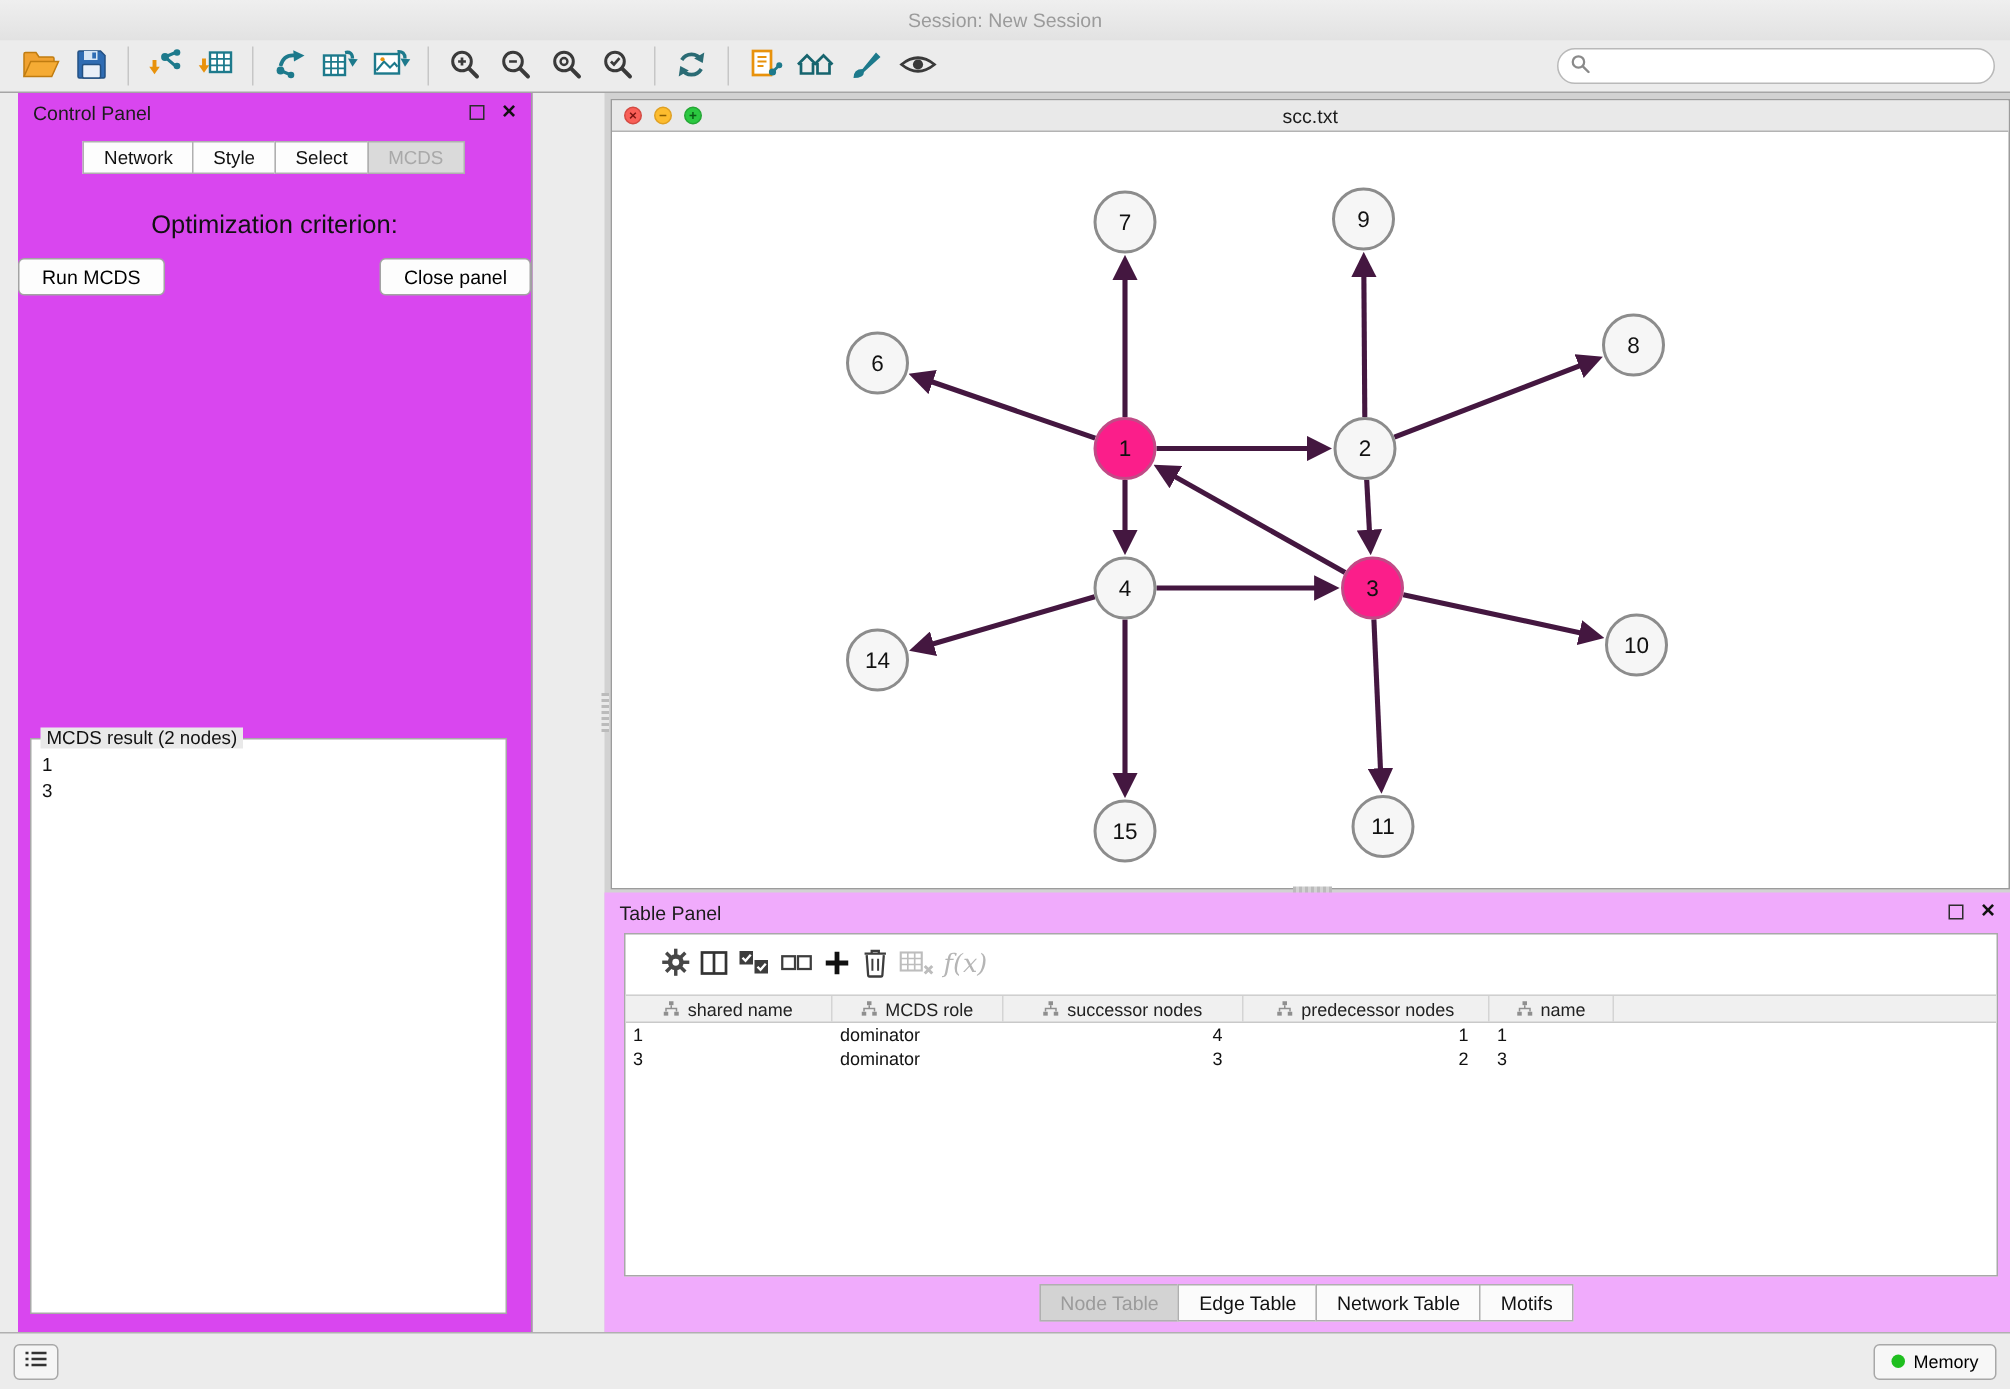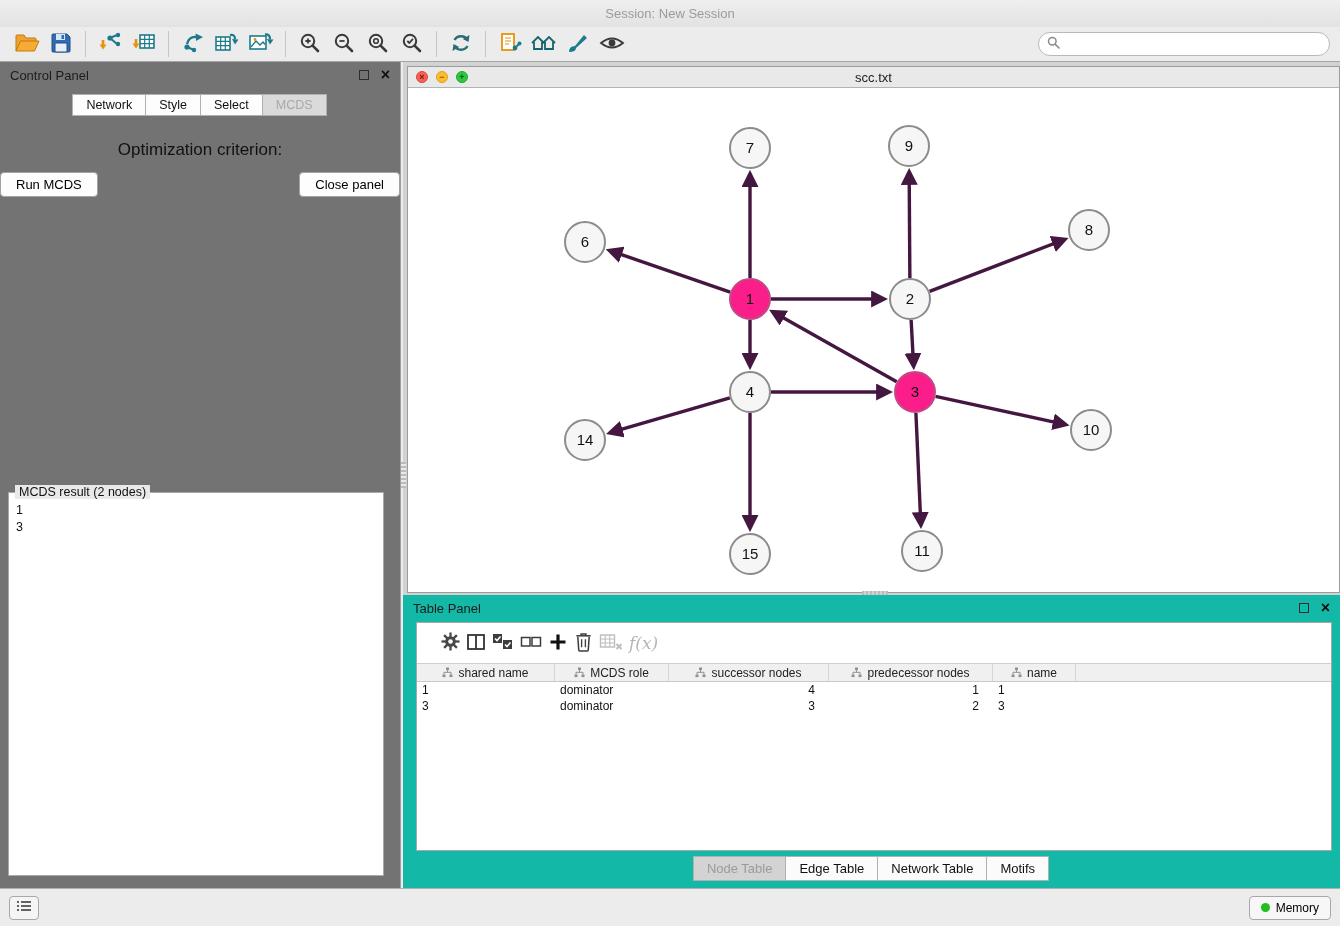--- a/index.html
+++ b/index.html
@@ -13,21 +13,21 @@
 
 .toolbar{position:absolute;left:0;top:27px;width:100%;height:35px;background:#ececec;border-bottom:1px solid #a5a5a5;
   display:flex;align-items:center;padding:0 10px;}
 .tbtn{width:34px;height:28px;display:flex;align-items:center;justify-content:center;}
 .tsep{width:1px;height:26px;background:#c6c6c6;margin:0 7px;}
 .searchbox{margin-left:auto;width:292px;height:24px;border:1px solid #b9b9b9;border-radius:12px;background:#fff;
   display:flex;align-items:center;padding:0 8px;gap:5px;}
 .searchbox input{border:none;outline:none;flex:1;font-size:12px;background:transparent;font-family:inherit;}
 
 
-.control-panel{position:absolute;left:0;top:62px;width:401px;height:826px;background:#737373;border-right:1px solid #9f9f9f;}
+.control-panel{position:absolute;left:12px;top:62px;width:343px;height:826px;background:#d946ef;border-right:1px solid #9f9f9f;}
 .panel-header{height:26px;display:flex;align-items:center;padding:0 10px;font-size:13px;color:#1c1c1c;}
 .panel-header .sp{flex:1;}
 .float-btn{width:10px;height:10px;border:1.5px solid #2d2d2d;margin-right:12px;background:transparent;}
 .close-btn{font-weight:bold;font-size:16px;color:#111;line-height:1;}
 .cp-tabs{display:flex;justify-content:center;margin-top:6px;}
 .cp-tab{border:1px solid #b0b0b0;background:#fdfdfd;padding:3px 13px;font-size:12.5px;margin-left:-1px;color:#111;}
 .cp-tab.active{background:#dadada;color:#a9a9a9;}
 .opt-label{text-align:center;margin-top:24px;font-size:17px;}
 .criterion{position:relative;margin:9px 46px 0;height:23px;border:1px solid #9a9a9a;border-radius:3px;background:#fff;
   display:flex;align-items:center;padding:0 9px;font-size:13px;}
@@ -47,21 +47,21 @@
 .traffic{display:flex;gap:8px;margin-left:8px;z-index:2;}
 .light{width:12px;height:12px;border-radius:50%;display:flex;align-items:center;justify-content:center;
   font-size:9px;font-weight:bold;line-height:1;}
 .light.red{background:#f95f57;border:1px solid #d34a42;color:#7a1410;}
 .light.yellow{background:#fdbc2e;border:1px solid #dfa023;color:#8a5d00;}
 .light.green{background:#2bc840;border:1px solid #24a634;color:#0a5c16;}
 .net-title{position:absolute;left:0;right:0;text-align:center;font-size:13px;color:#1c1c1c;}
 .net-canvas{display:block;}
 
 
-.table-panel{position:absolute;left:403px;top:595px;width:937px;height:293px;background:#14b8a6;}
+.table-panel{position:absolute;left:403px;top:595px;width:937px;height:293px;background:#f0abfc;}
 .tp-inner{position:absolute;left:13px;right:8px;top:27px;bottom:37px;background:#fff;border:1px solid #a8a8a8;overflow:hidden;}
 .tp-toolbar{height:40px;display:flex;align-items:center;gap:6px;padding:0 24px;}
 .fx{font-family:"DejaVu Serif",serif;font-style:italic;font-size:17px;color:#b5b5b5;}
 .tbl-header{display:flex;height:19px;background:#f0f0f0;border-top:1px solid #cfcfcf;border-bottom:1px solid #c9c9c9;}
 .th{display:flex;align-items:center;justify-content:center;gap:5px;font-size:12px;border-right:1px solid #d4d4d4;color:#222;}
 .tr{display:flex;height:16px;font-size:12px;align-items:center;}
 .td{padding:0 14px 0 5px;overflow:hidden;white-space:nowrap;}
 .tp-tabs{position:absolute;left:0;right:0;bottom:7px;display:flex;justify-content:center;}
 .tp-tab{border:1px solid #b0b0b0;background:#fbfbfb;padding:4px 13px;font-size:13px;margin-left:-1px;color:#111;}
 .tp-tab.active{background:#d3d3d3;color:#9b9b9b;}

